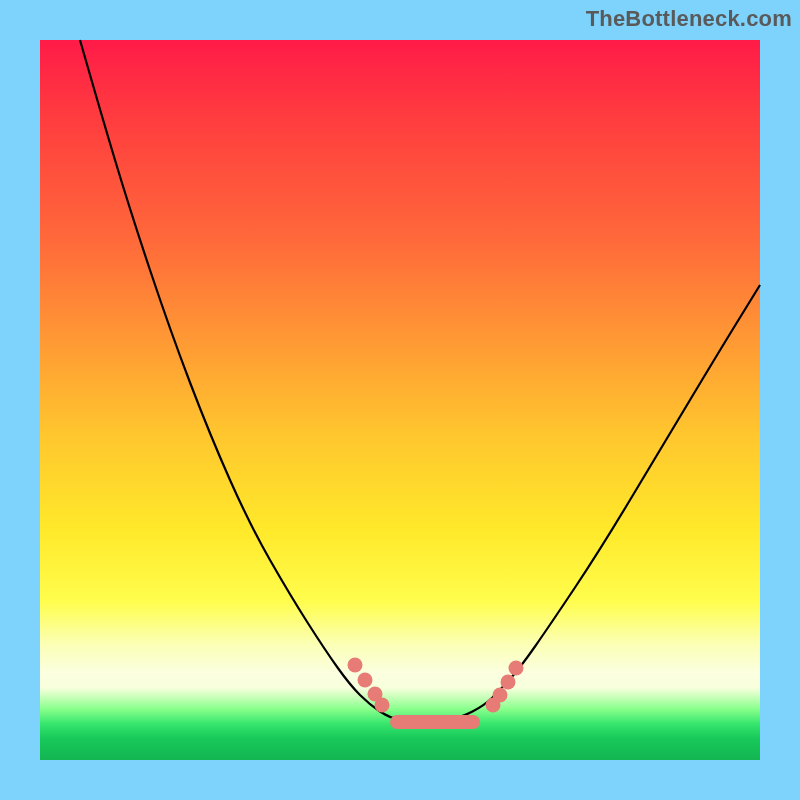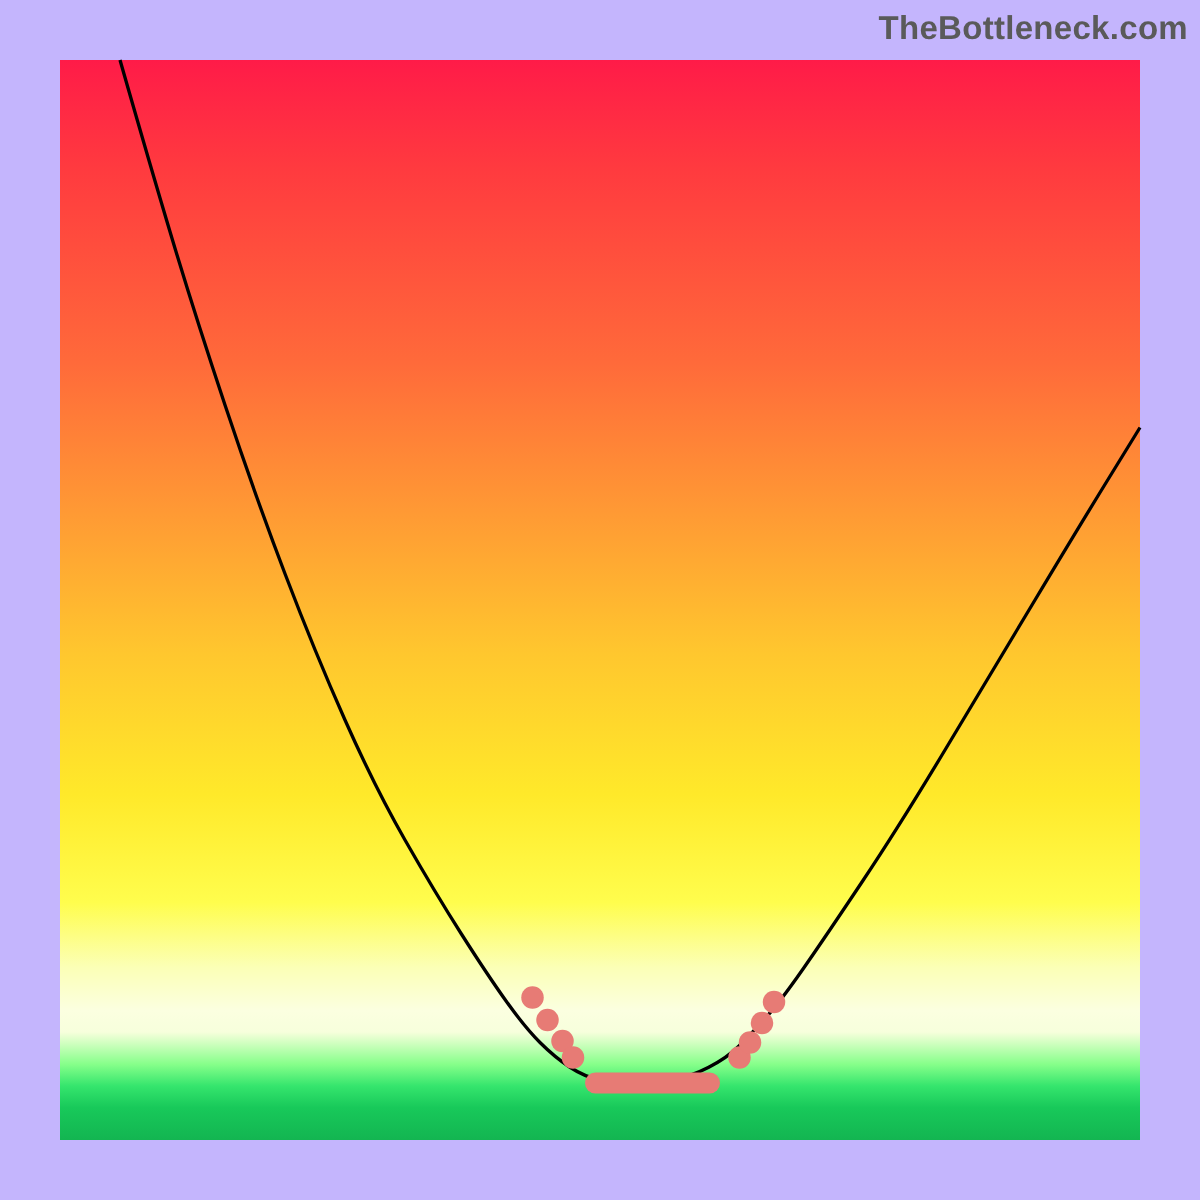--- a/index.html
+++ b/index.html
@@ -8,21 +8,21 @@
     width: 800px;
     height: 800px;
     overflow: hidden;
     background: #000;
     font-family: Arial, Helvetica, sans-serif;
   }
   .frame {
     position: relative;
     width: 800px;
     height: 800px;
-    background: #c4b5fd;
+    background: #7dd3fc;
   }
   .plot-area {
     position: absolute;
     left: 40px;
     top: 40px;
     width: 720px;
     height: 720px;
     
     background: linear-gradient(
       to bottom,

